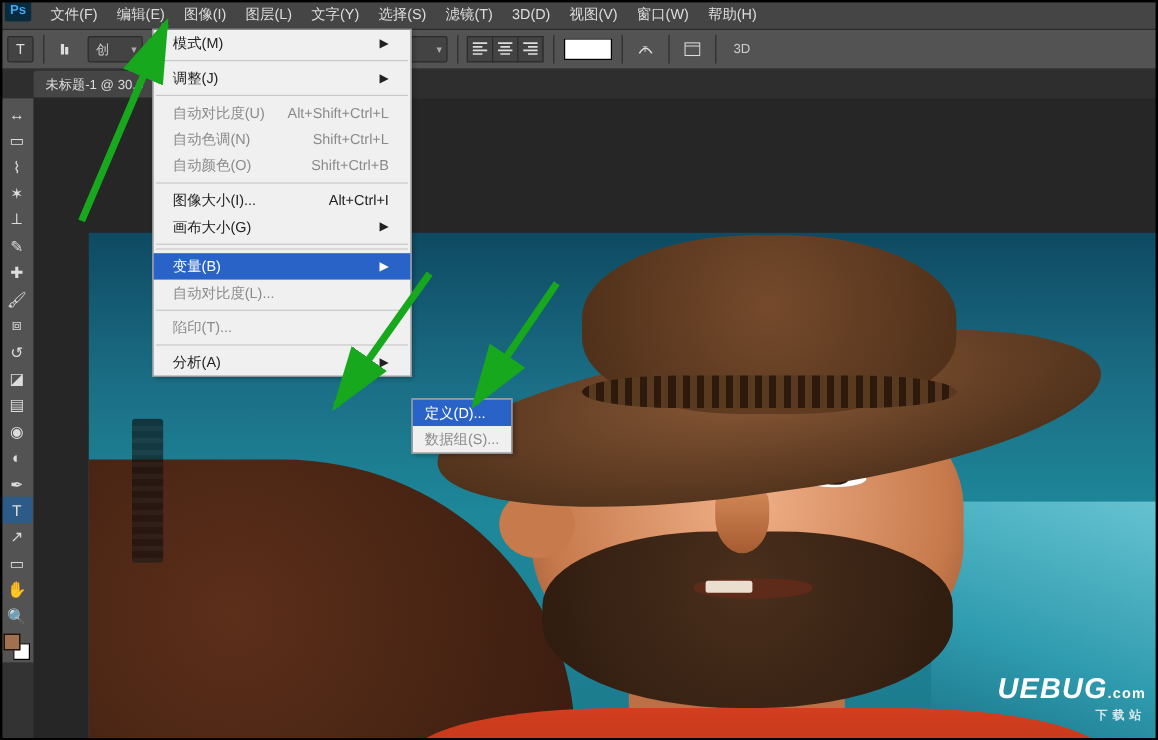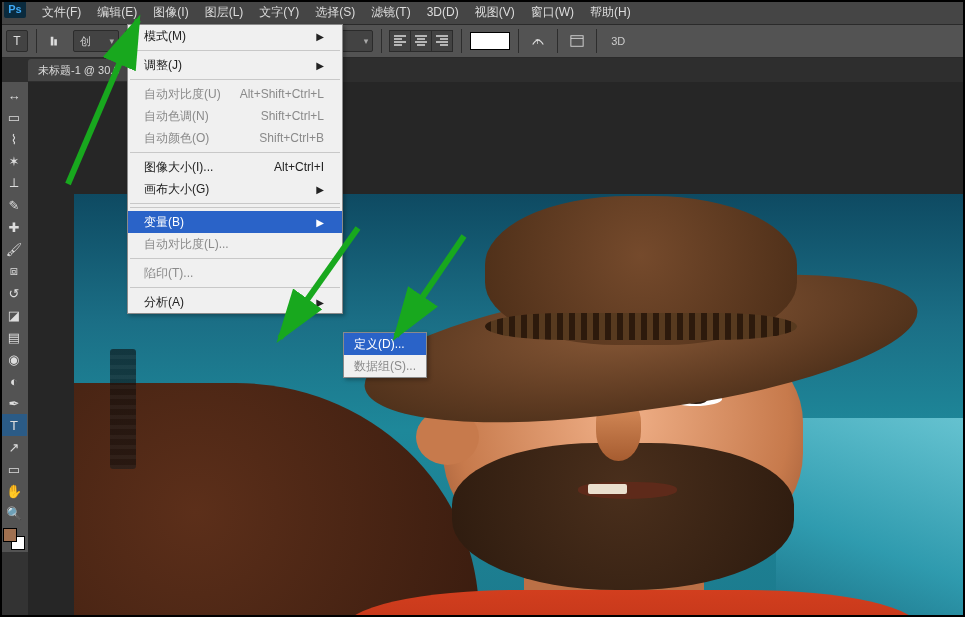--- a/index.html
+++ b/index.html
@@ -302,15 +302,19 @@
   </svg>
   <svg class="arrow-svg" style="left:386px;top:228px" width="90" height="120">
     <defs>
         <marker id="ah3" markerWidth="10" markerHeight="10" refX="8" refY="3" orient="auto">
           <path d="M0,0 L9,3 L0,6 Z" fill="#18a81e"></path>
         </marker>
       </defs>
     <line x1="78" y1="8" x2="10" y2="108" stroke="#18a81e" stroke-width="6" marker-end="url(#ah3)"></line>
   </svg>
 
+  <div class="watermark">
+    <span>UEBUG</span><span class="ext">.com</span>
+    <span class="tag">下载站</span>
+  </div>
 
   <div class="border"></div>
 </div>
 
 </body></html>

